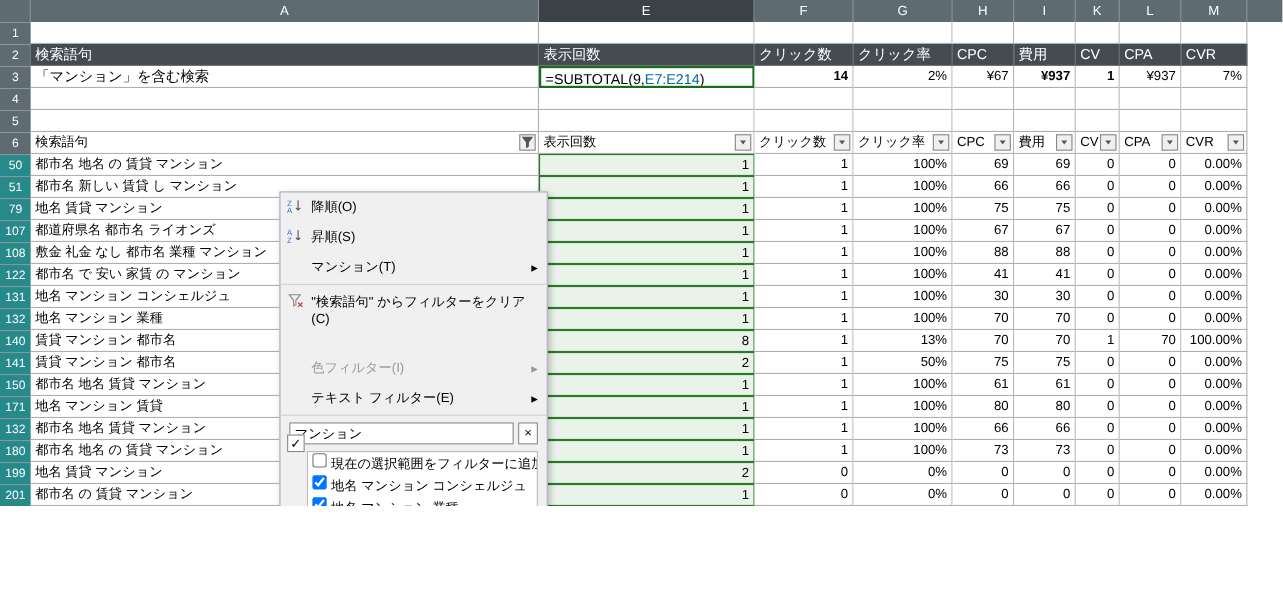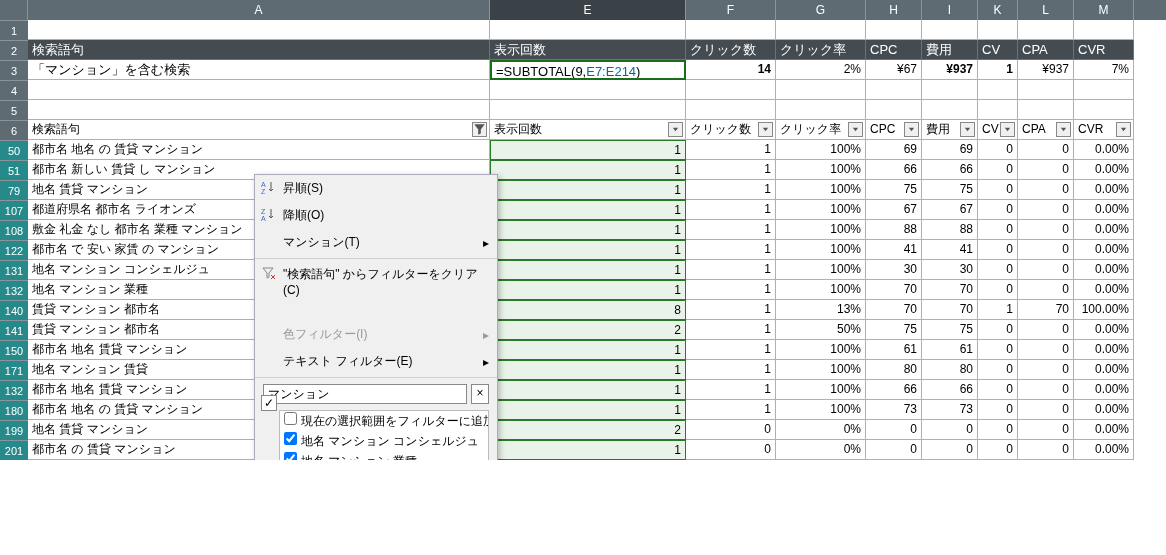--- a/index.html
+++ b/index.html
@@ -375,33 +375,33 @@
         <div class="cell colI num">0</div>
         <div class="cell colK num">0</div>
         <div class="cell colL num">0</div>
         <div class="cell colM num">0.00%</div>
       </div>
     </div>
 
   <div class="popup">
     <div class="mitem">
       <span class="micon"><svg viewBox="0 0 16 16">
+            <text x="0" y="8" font-size="7" fill="#2a6fd6">Z</text>
+            <text x="0" y="15" font-size="7" fill="#2a6fd6">A</text>
+            <path d="M10 3v9m0 0l-2-2m2 2l2-2" stroke="#555" fill="none"></path>
+          </svg></span>
+      <span>降順(O)</span>
+    </div>
+    <div class="mitem">
+      <span class="micon"><svg viewBox="0 0 16 16">
             <text x="0" y="8" font-size="7" fill="#2a6fd6">A</text>
             <text x="0" y="15" font-size="7" fill="#2a6fd6">Z</text>
             <path d="M10 3v9m0 0l-2-2m2 2l2-2" stroke="#555" fill="none"></path>
           </svg></span>
       <span>昇順(S)</span>
-    </div>
-    <div class="mitem">
-      <span class="micon"><svg viewBox="0 0 16 16">
-            <text x="0" y="8" font-size="7" fill="#2a6fd6">Z</text>
-            <text x="0" y="15" font-size="7" fill="#2a6fd6">A</text>
-            <path d="M10 3v9m0 0l-2-2m2 2l2-2" stroke="#555" fill="none"></path>
-          </svg></span>
-      <span>降順(O)</span>
     </div>
     <div class="mitem">
       <span>マンション(T)</span><span class="arrow">▸</span>
     </div>
     <div class="sep"></div>
     <div class="mitem">
       <span class="micon"><svg viewBox="0 0 16 16">
             <path d="M2 3h10L8 8v4l-2 1V8z" fill="none" stroke="#888"></path>
             <path d="M10 10l4 4m0-4l-4 4" stroke="#c33"></path>
           </svg></span>

